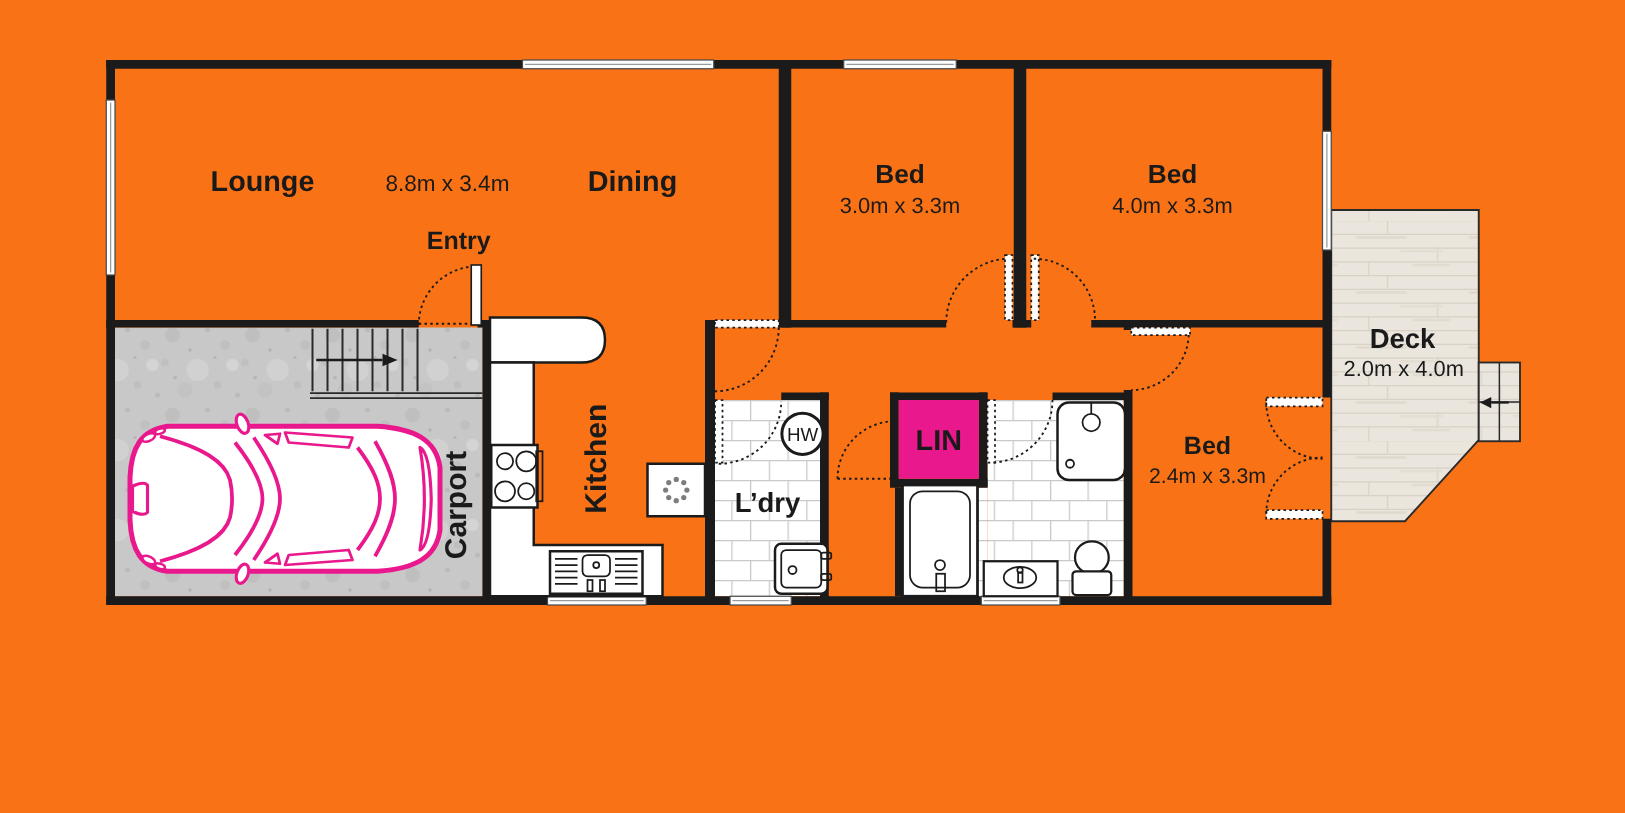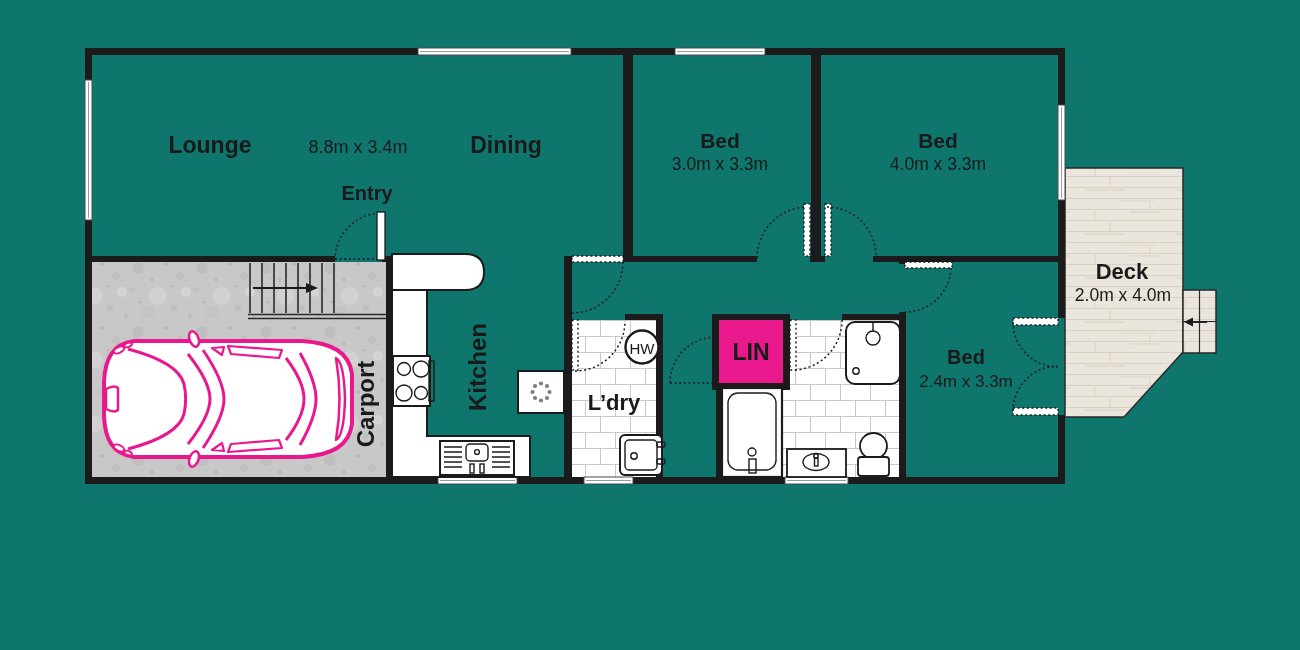--- a/index.html
+++ b/index.html
@@ -1,16 +1,16 @@
 <!DOCTYPE html>
 <html><head>
 <meta charset="utf-8">
 <style>
   html,body{margin:0;padding:0;background:#ffffff;}
-  #stage{position:relative;width:1300px;height:650px;background:#0f766e;overflow:hidden;
+  #stage{position:relative;width:1300px;height:650px;background:#f97316;overflow:hidden;
          font-family:"Liberation Sans",sans-serif;}
   svg{position:absolute;inset:0;display:block;}
   .wall{fill:#1b1b1b;}
   .doorarc{fill:none;stroke:#1b1b1b;stroke-width:1.5;stroke-dasharray:2 2.6;}
   .doorleaf{fill:#ffffff;stroke:#1b1b1b;stroke-width:1.4;stroke-dasharray:2 2.6;}
   .fix{fill:#ffffff;stroke:#1b1b1b;stroke-width:2;}
   .fixthin{fill:none;stroke:#1b1b1b;stroke-width:1.4;}
   .win{fill:#ffffff;stroke:#4a4a4a;stroke-width:1;}
   .winmid{stroke:#9a9a9a;stroke-width:1;}
   .stair{stroke:#2a2a2a;stroke-width:1.6;fill:none;}

